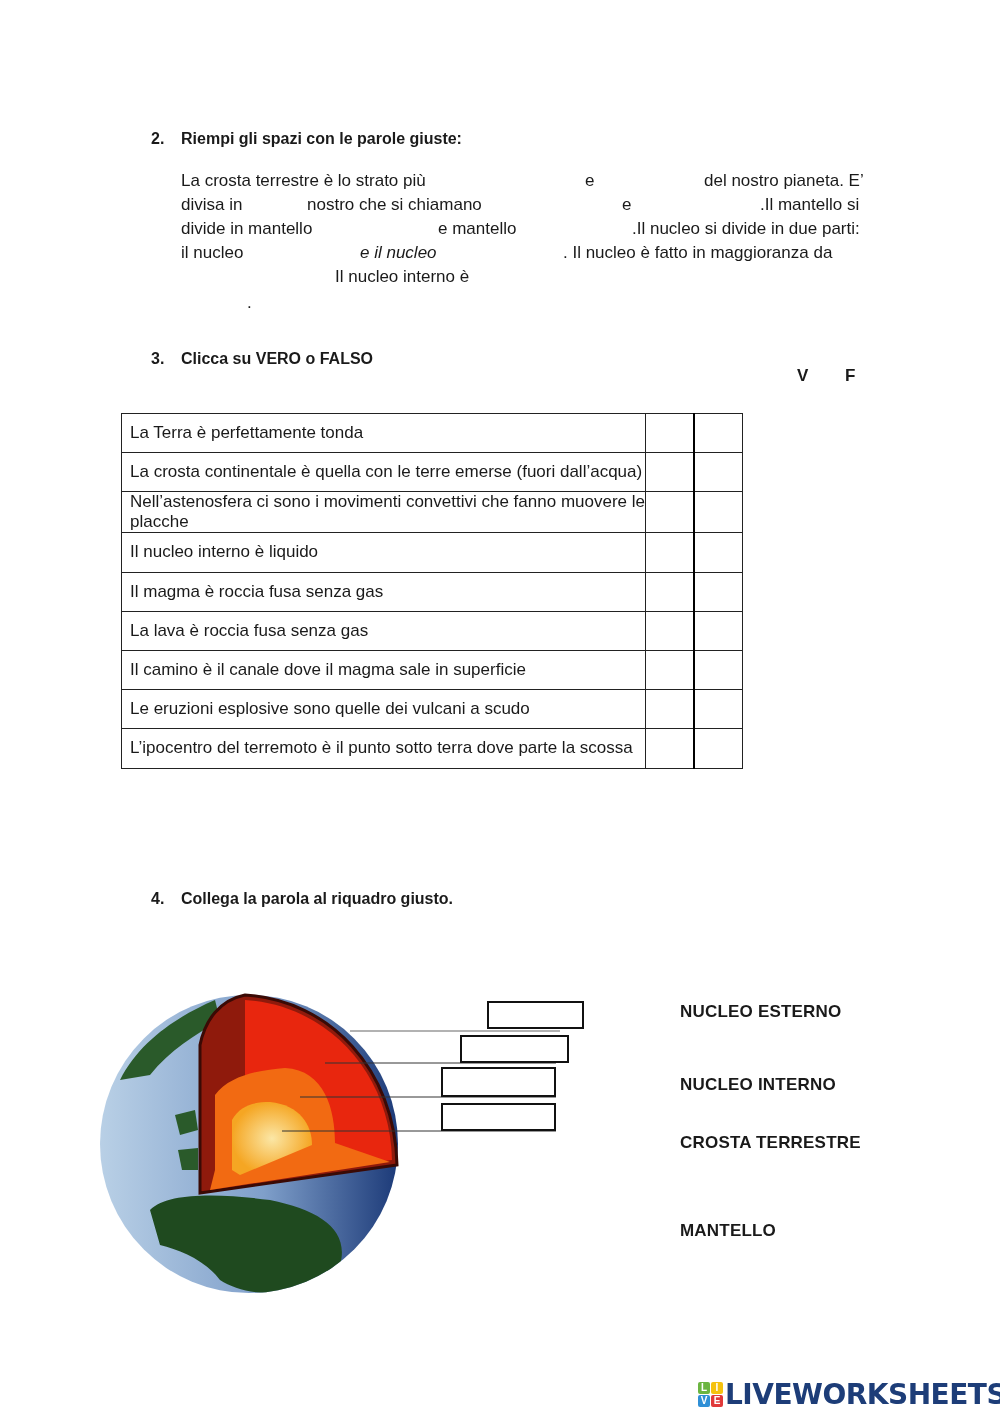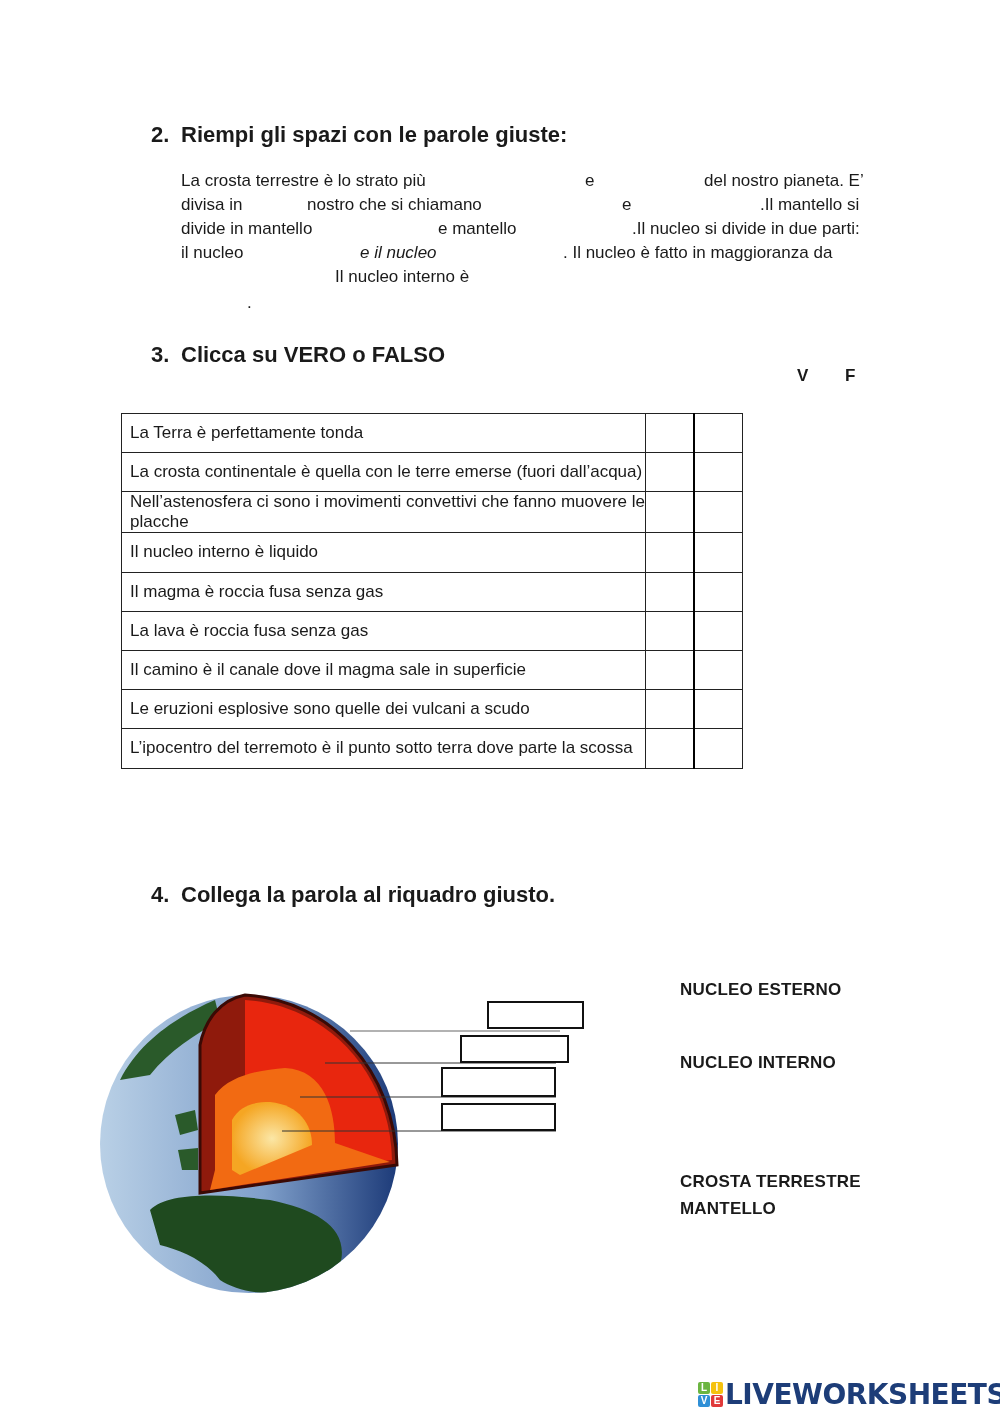--- a/index.html
+++ b/index.html
@@ -1,29 +1,29 @@
 <!DOCTYPE html>
 <html><head>
   <meta charset="utf-8">
   <style>
     html, body { margin: 0; padding: 0; background: #ffffff; }
     body { width: 1000px; height: 1413px; position: relative; overflow: hidden;
       font-family: "Liberation Sans", sans-serif; color: #1a1a1a; }
     .abs { position: absolute; }
-    .qtitle { font-weight: bold; font-size: 22px; }
+    .qtitle { font-weight: bold; font-size: 16px; margin-top: 8px; }
     .qnum { display: inline-block; width: 30px; }
     .fill-line { position: absolute; font-size: 17px; white-space: nowrap; }
     table.vf { position: absolute; left: 121px; top: 413px; width: 622px;
       border-collapse: collapse; font-size: 17px; }
     table.vf td { border: 1.5px solid #222; height: 38.2px; padding: 0 0 0 8px; }
     table.vf td.cb { width: 47px; padding: 0; cursor: pointer; }
     table.vf td.cb.f { border-left: 2.5px solid #000; }
     .vf-head { position: absolute; top: 366px; font-weight: bold; font-size: 17px; }
     .label-box { position: absolute; border: 2px solid #111; background: #fff; box-sizing: border-box; cursor: pointer; }
-    .word { position: absolute; left: 680px; font-weight: bold; font-size: 17px; letter-spacing: 0.2px; cursor: pointer; }
+    .word { position: absolute; left: 680px; font-weight: bold; font-size: 17px; letter-spacing: 0.2px; cursor: pointer; margin-top: 22px; }
     .logo { position: absolute; left: 698px; top: 1378px; display: flex; align-items: center; }
     .logo-grid { display: grid; grid-template-columns: 12px 12px; grid-template-rows: 12px 12px; gap: 1px; margin-right: 2px; }
     .logo-grid span { font-size: 10px; font-weight: bold; color: #fff; text-align: center; line-height: 12px; border-radius: 2px; }
     .logo-text { font-family: "DejaVu Sans", sans-serif; font-weight: bold; font-size: 28px; color: #1d3d78; letter-spacing: -0.5px; }
   </style>
 </head>
 <body>
 
 <div class="abs qtitle" style="left:151px; top:122px;">
   <span class="qnum">2.</span><span>Riempi gli spazi con le parole giuste:</span>
@@ -142,21 +142,21 @@
   <line x1="282" y1="1131" x2="556" y2="1131" stroke="#333" stroke-width="1"></line>
 </svg>
 
 <div class="label-box" style="left:487px; top:1001px; width:97px; height:28px;"></div>
 <div class="label-box" style="left:460px; top:1035px; width:109px; height:28px;"></div>
 <div class="label-box" style="left:441px; top:1067px; width:115px; height:30px;"></div>
 <div class="label-box" style="left:441px; top:1103px; width:115px; height:28px;"></div>
 
 <div class="word" style="top:980px;">NUCLEO ESTERNO</div>
 <div class="word" style="top:1053px;">NUCLEO INTERNO</div>
-<div class="word" style="top:1172px;text-align:right;">CROSTA TERRESTRE</div>
+<div class="word" style="top:1111px;text-align:right;">CROSTA TERRESTRE</div>
 <div class="word" style="top:1199px;">MANTELLO</div>
 
 <div class="logo">
   <div class="logo-grid">
     <span style="background:#6bb541">L</span>
     <span style="background:#f5c20f">I</span>
     <span style="background:#2f8fd6">V</span>
     <span style="background:#e0393a">E</span>
   </div>
   <span class="logo-text">LIVEWORKSHEETS</span>

